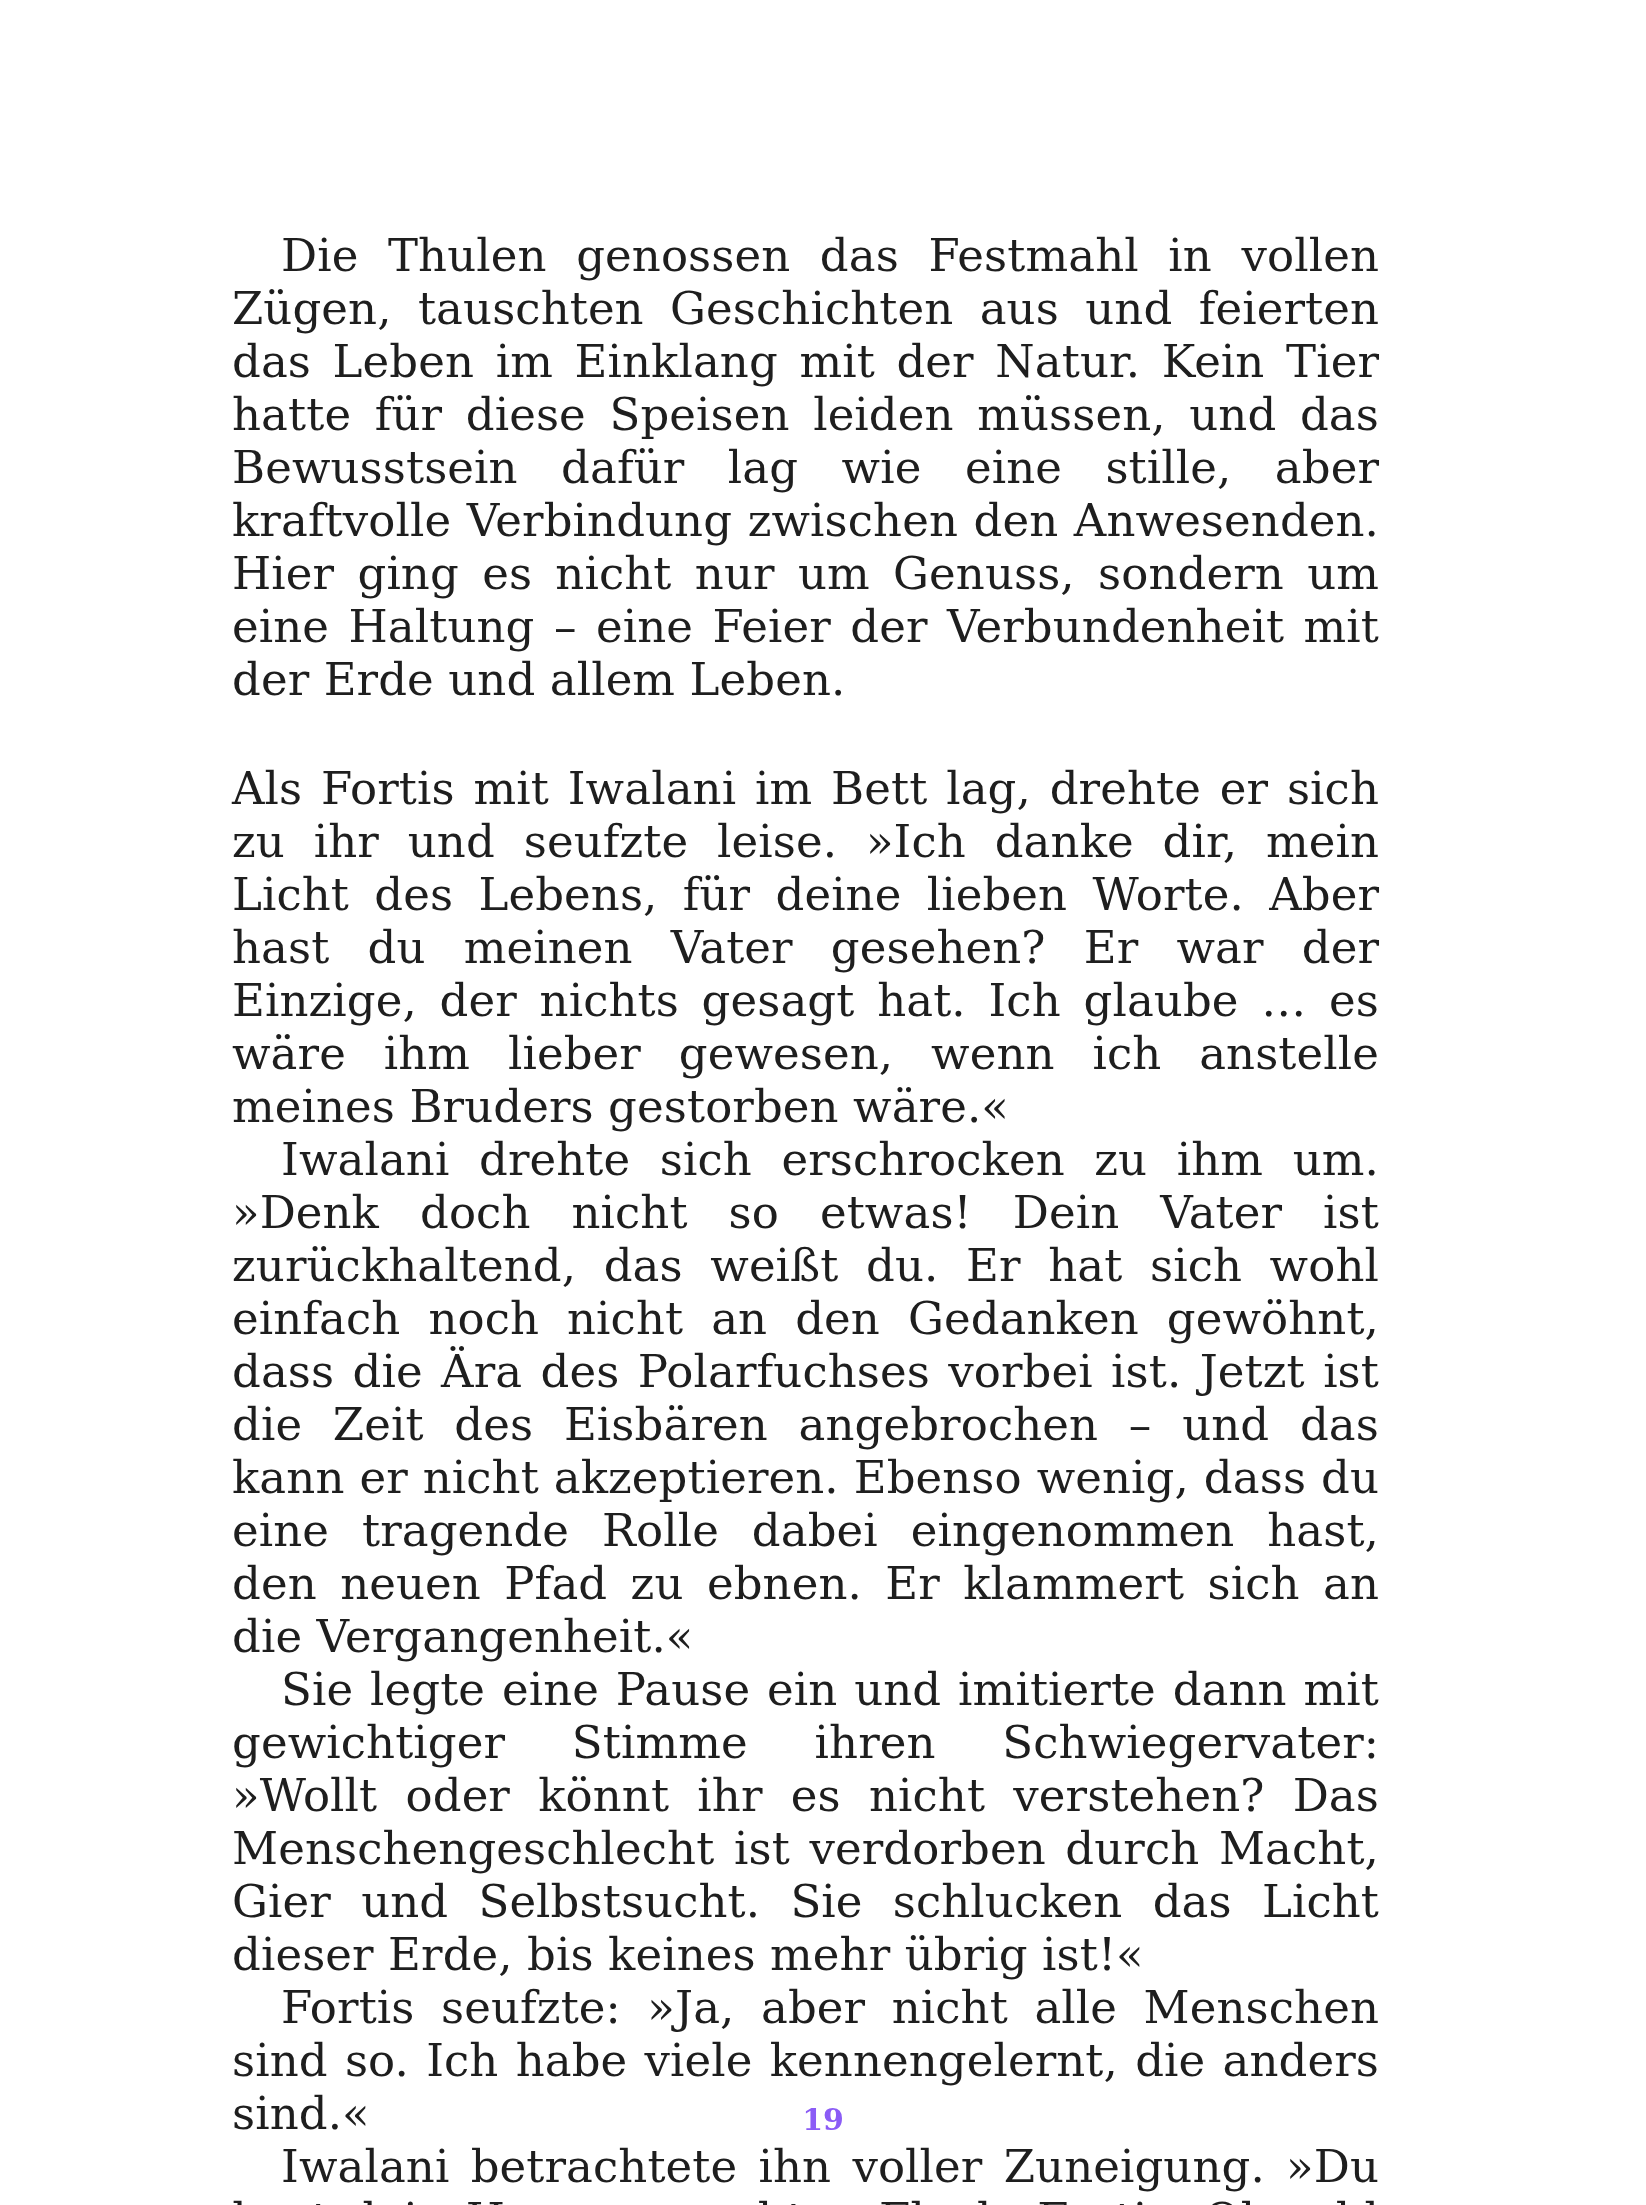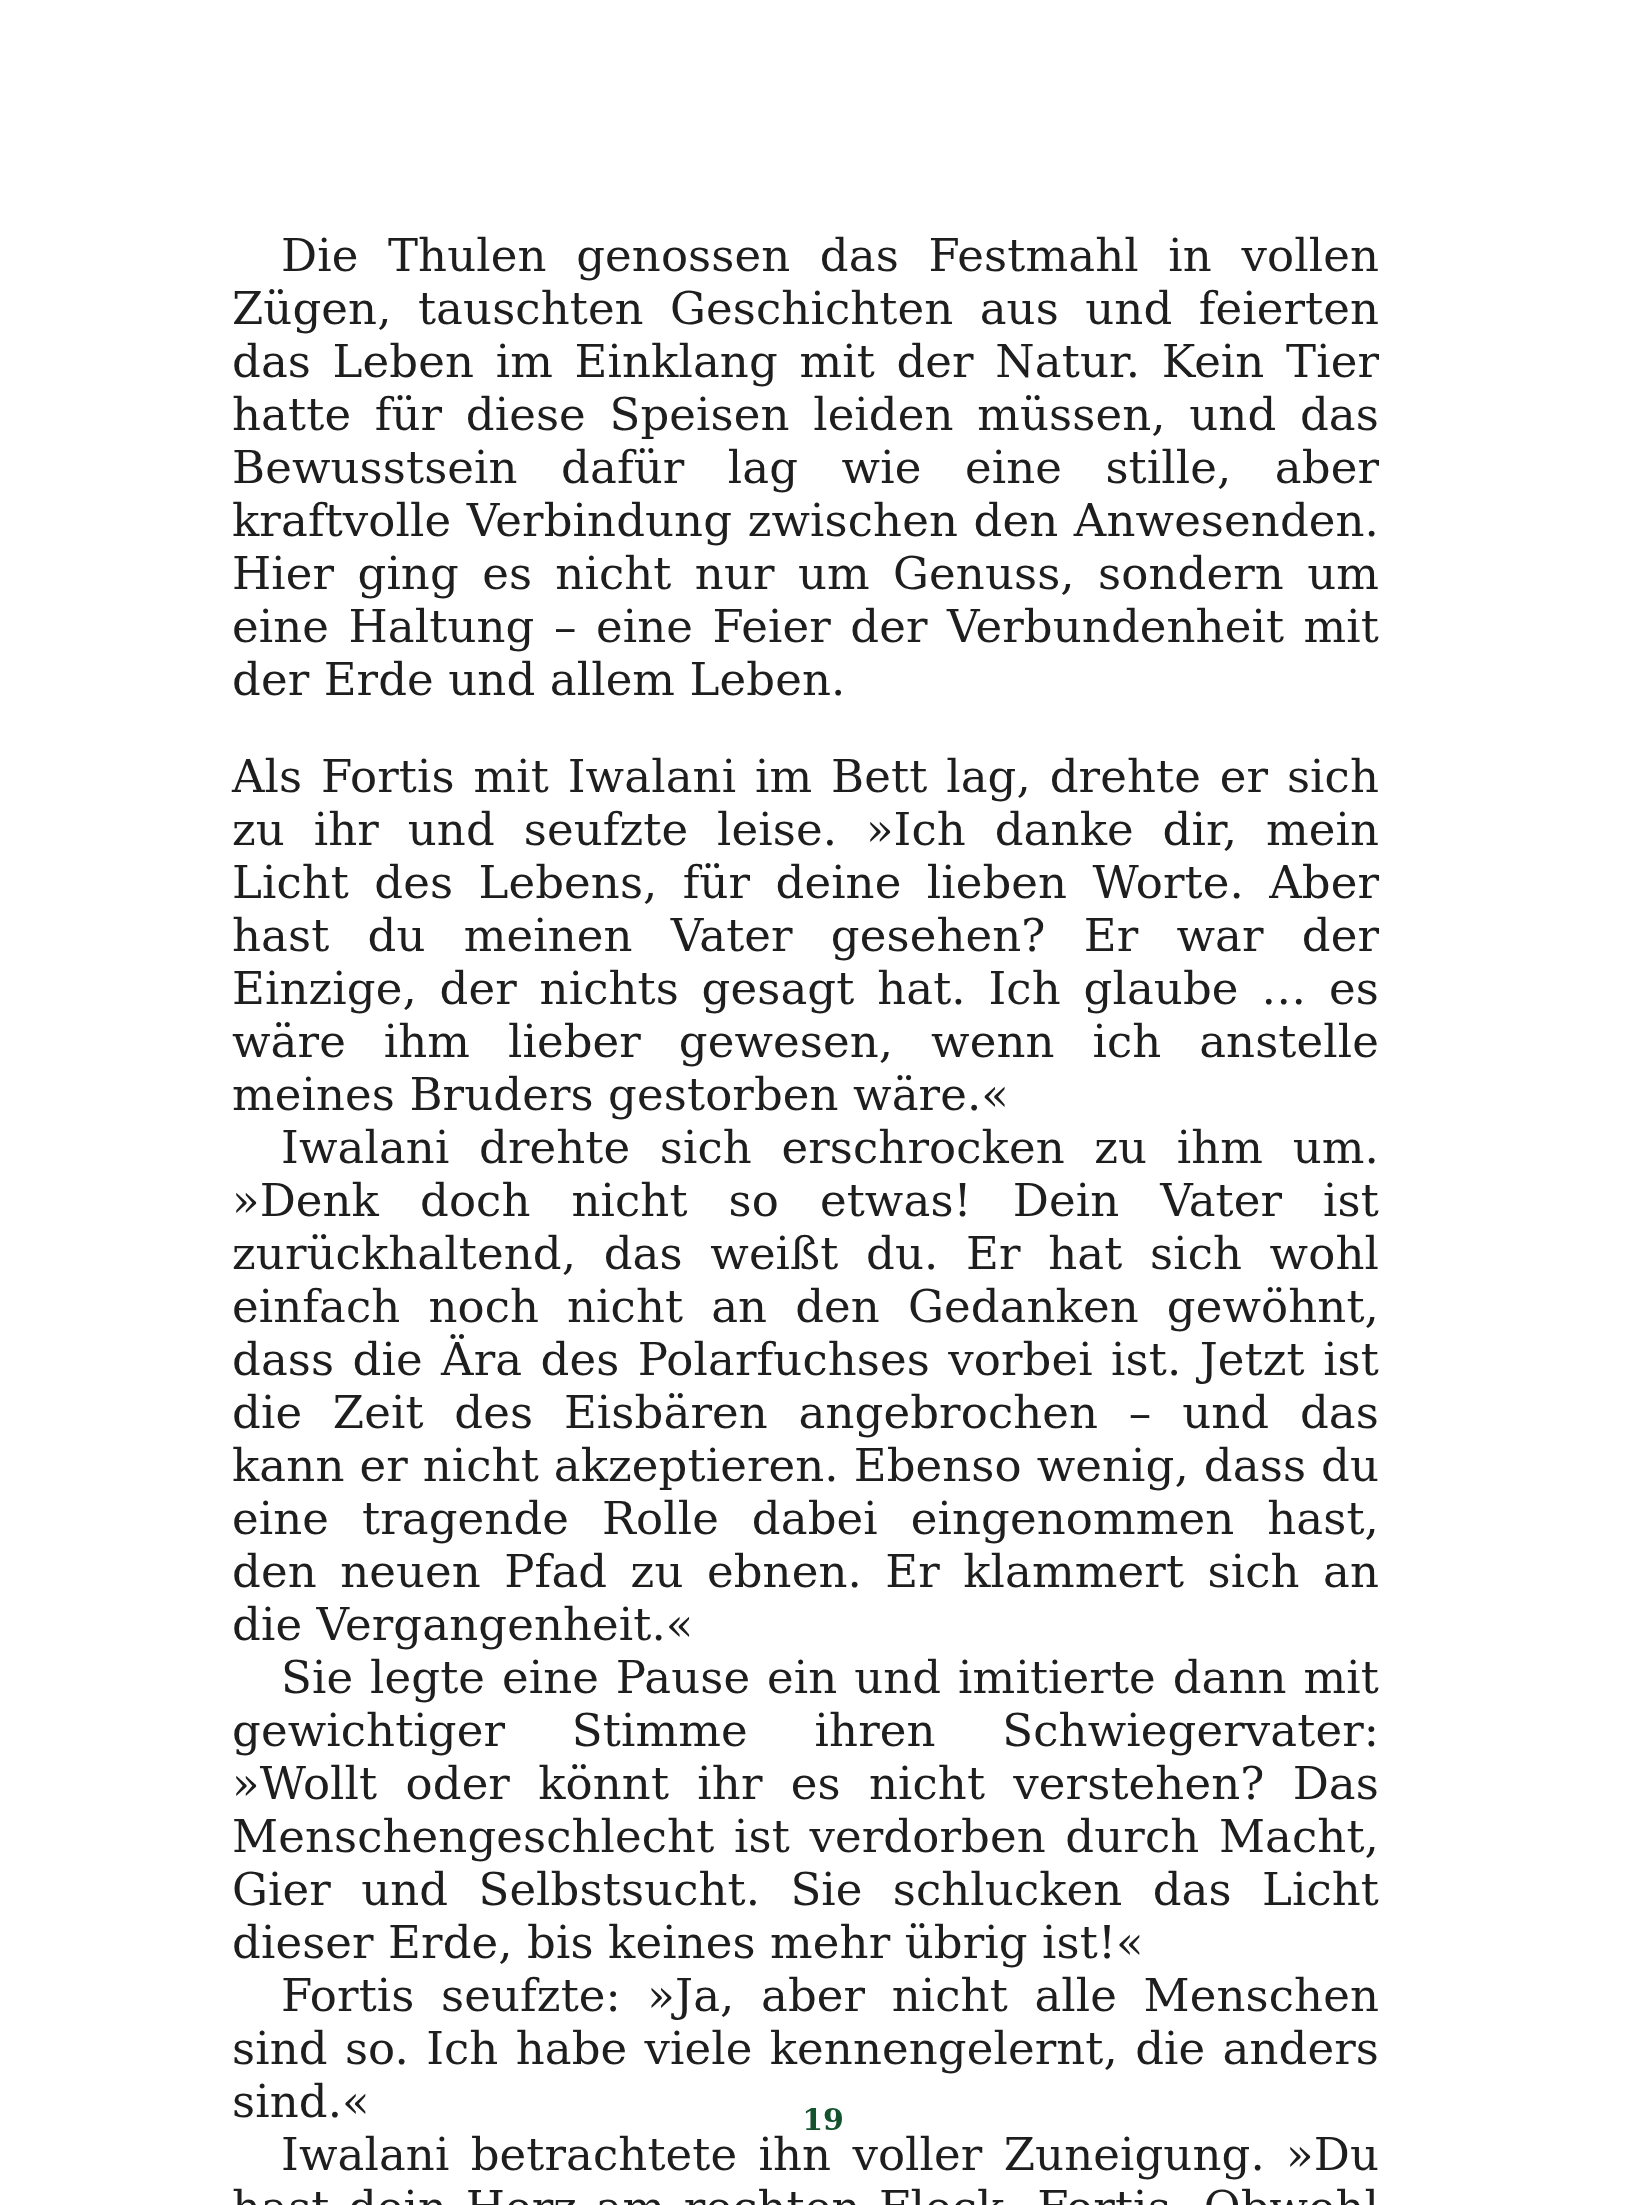--- a/index.html
+++ b/index.html
@@ -33,31 +33,31 @@
     -webkit-hyphens: manual;
   }
   .text-block p {
     margin: 0;
     padding: 0;
   }
   .text-block p.indent {
     text-indent: 49px;
   }
   .text-block p.space-before {
-    margin-top: 44px;
+    margin-top: 56px;
   }
   .page-number {
     position: absolute;
     left: 0;
     top: 2102px;
     width: 1646px;
     text-align: center;
     font-size: 30px;
     font-weight: 700;
-    color: #14532d;
+    color: #8b5cf6;
   }
 </style>
 </head>
 <body>
 
 <div class="page">
   <main class="text-block">
       <p class="indent">Die Thulen genossen das Festmahl in vollen Zügen, tauschten Geschichten aus und feierten das Leben im Einklang mit der Natur. Kein Tier hatte für diese Speisen leiden müssen, und das Bewusst­sein dafür lag wie eine stille, aber kraftvolle Verbindung zwischen den Anwesenden. Hier ging es nicht nur um Genuss, sondern um eine Haltung – eine Feier der Verbundenheit mit der Erde und allem Leben.</p>
       <p class="no-indent space-before">Als Fortis mit Iwalani im Bett lag, drehte er sich zu ihr und seufzte leise. »Ich danke dir, mein Licht des Lebens, für deine lieben Worte. Aber hast du meinen Vater gesehen? Er war der Einzige, der nichts gesagt hat. Ich glaube … es wäre ihm lieber gewesen, wenn ich anstelle meines Bruders gestorben wäre.«</p>
       <p class="indent">Iwalani drehte sich erschrocken zu ihm um. »Denk doch nicht so etwas! Dein Vater ist zurückhaltend, das weißt du. Er hat sich wohl einfach noch nicht an den Gedanken gewöhnt, dass die Ära des Polar­fuchses vorbei ist. Jetzt ist die Zeit des Eisbären angebrochen – und das kann er nicht akzeptieren. Ebenso wenig, dass du eine tragende Rolle dabei eingenommen hast, den neuen Pfad zu ebnen. Er klam­mert sich an die Vergangenheit.«</p>

